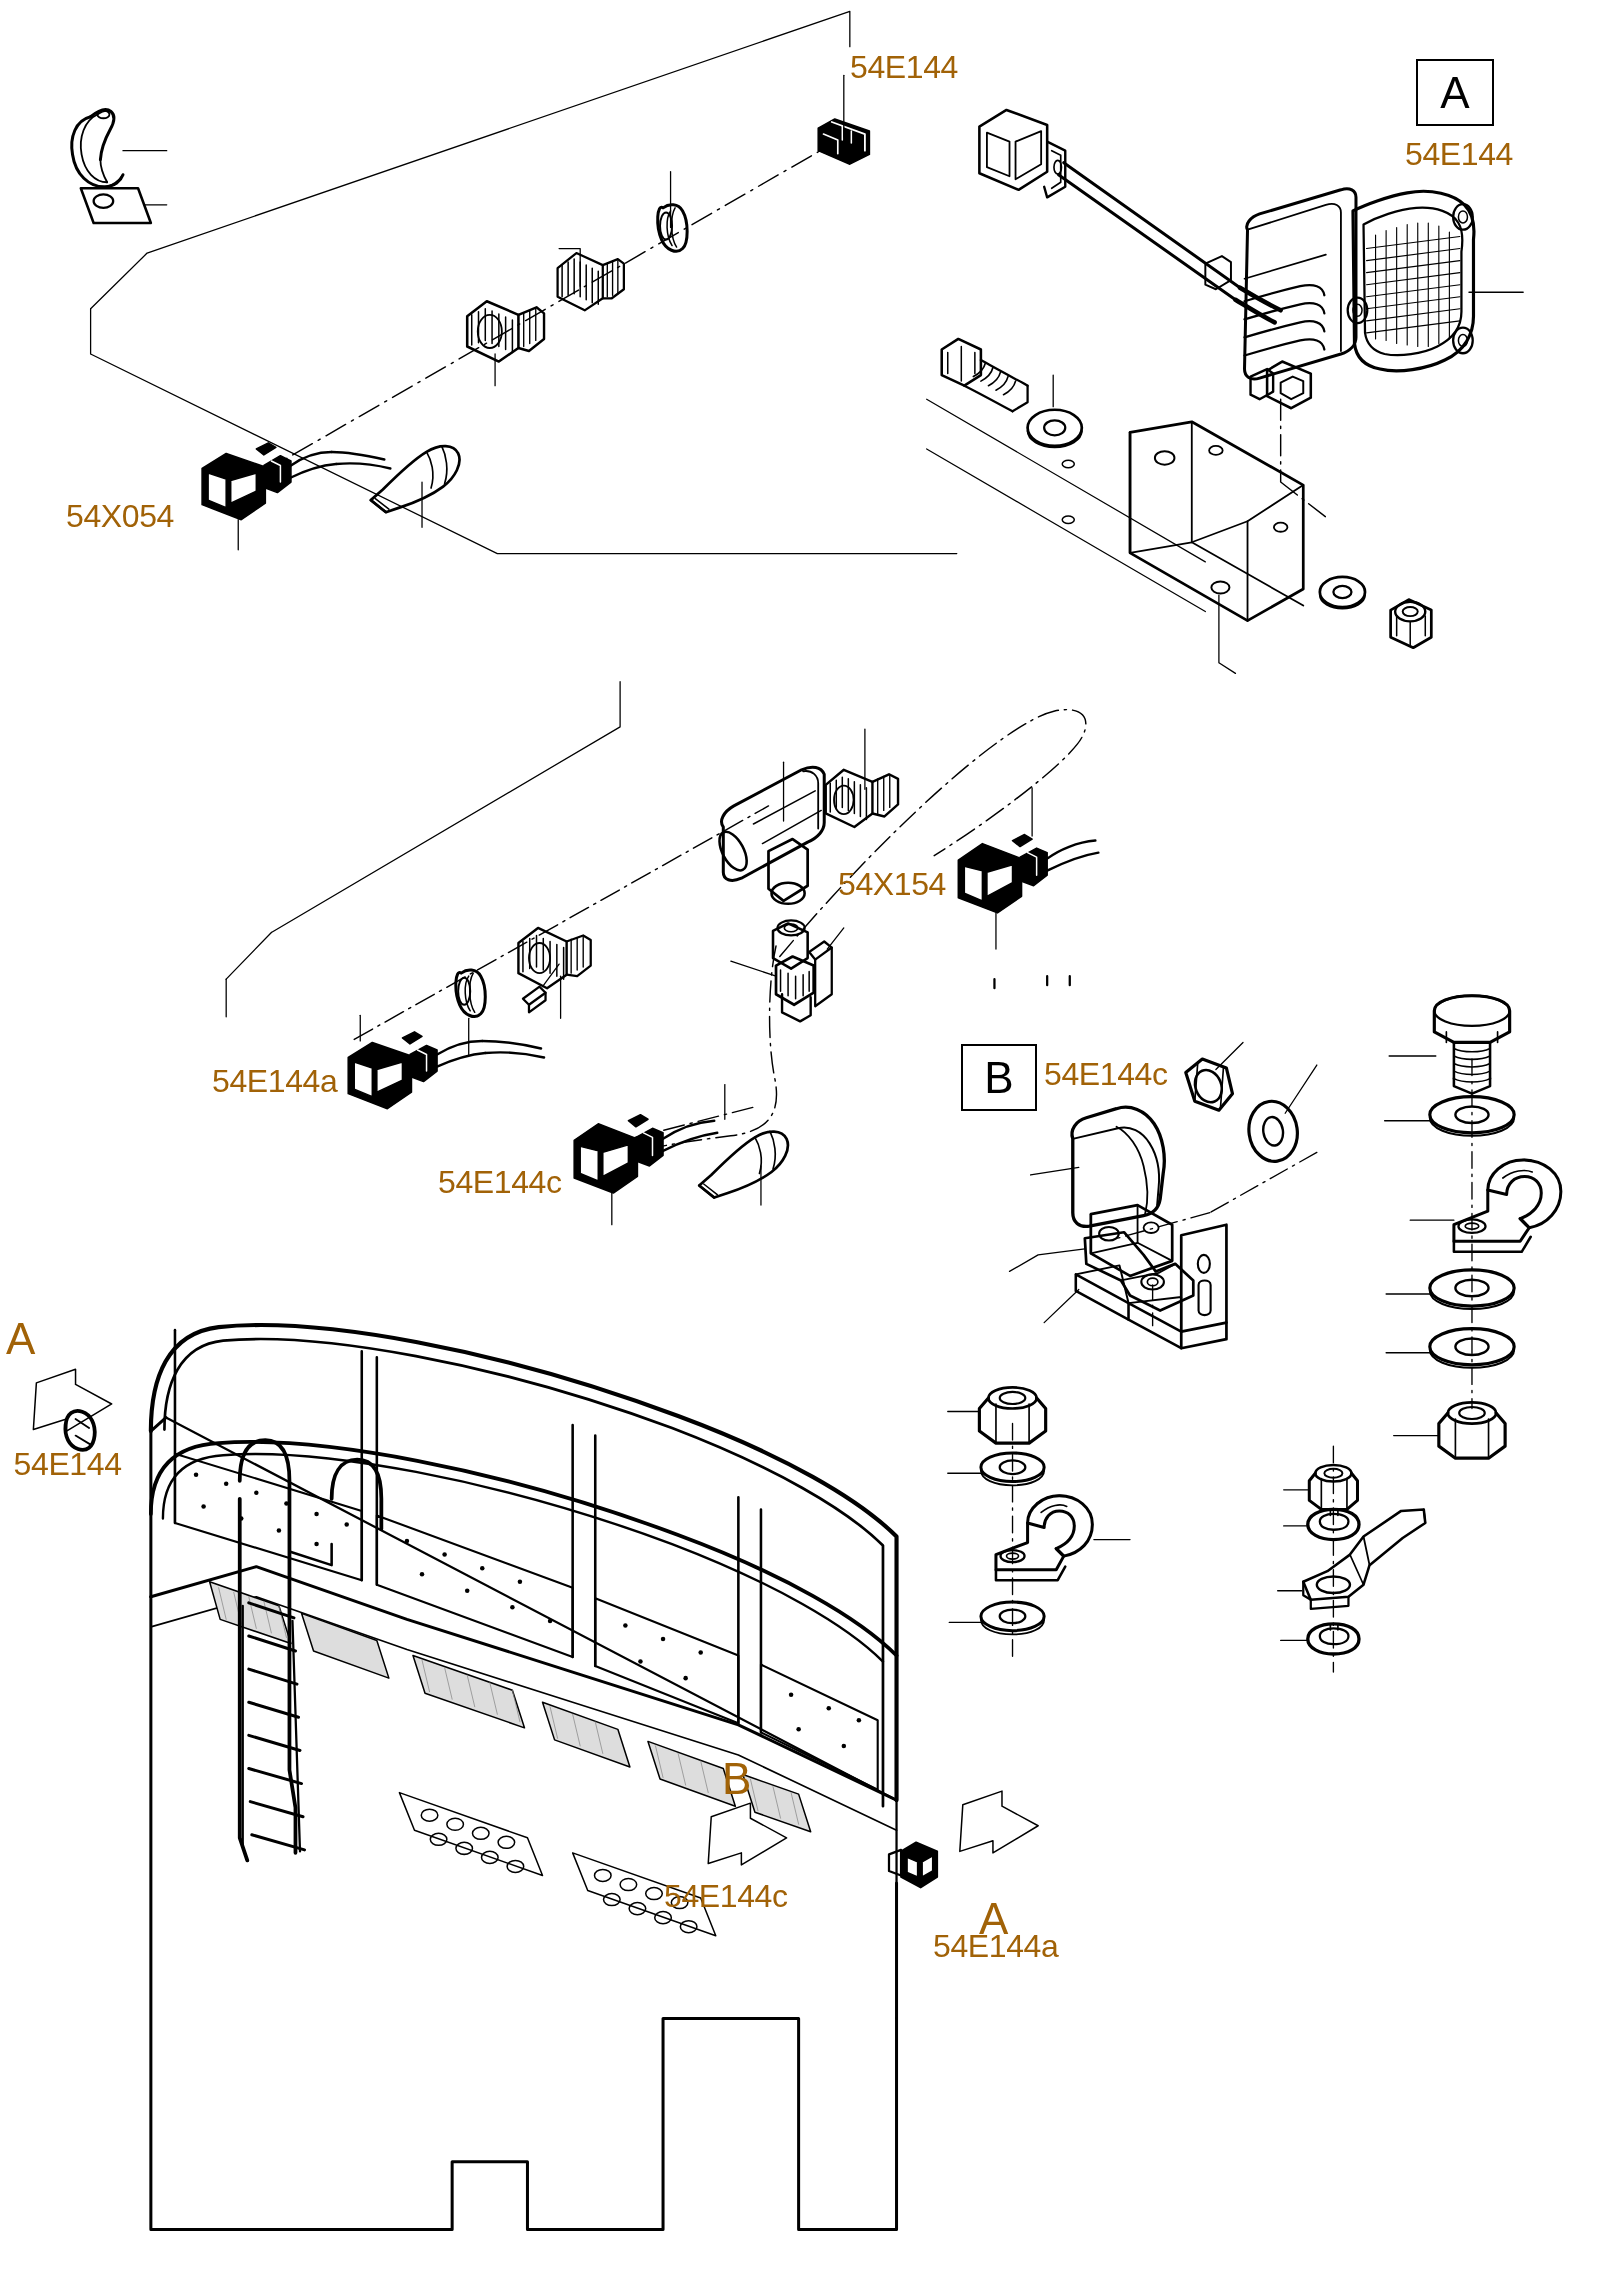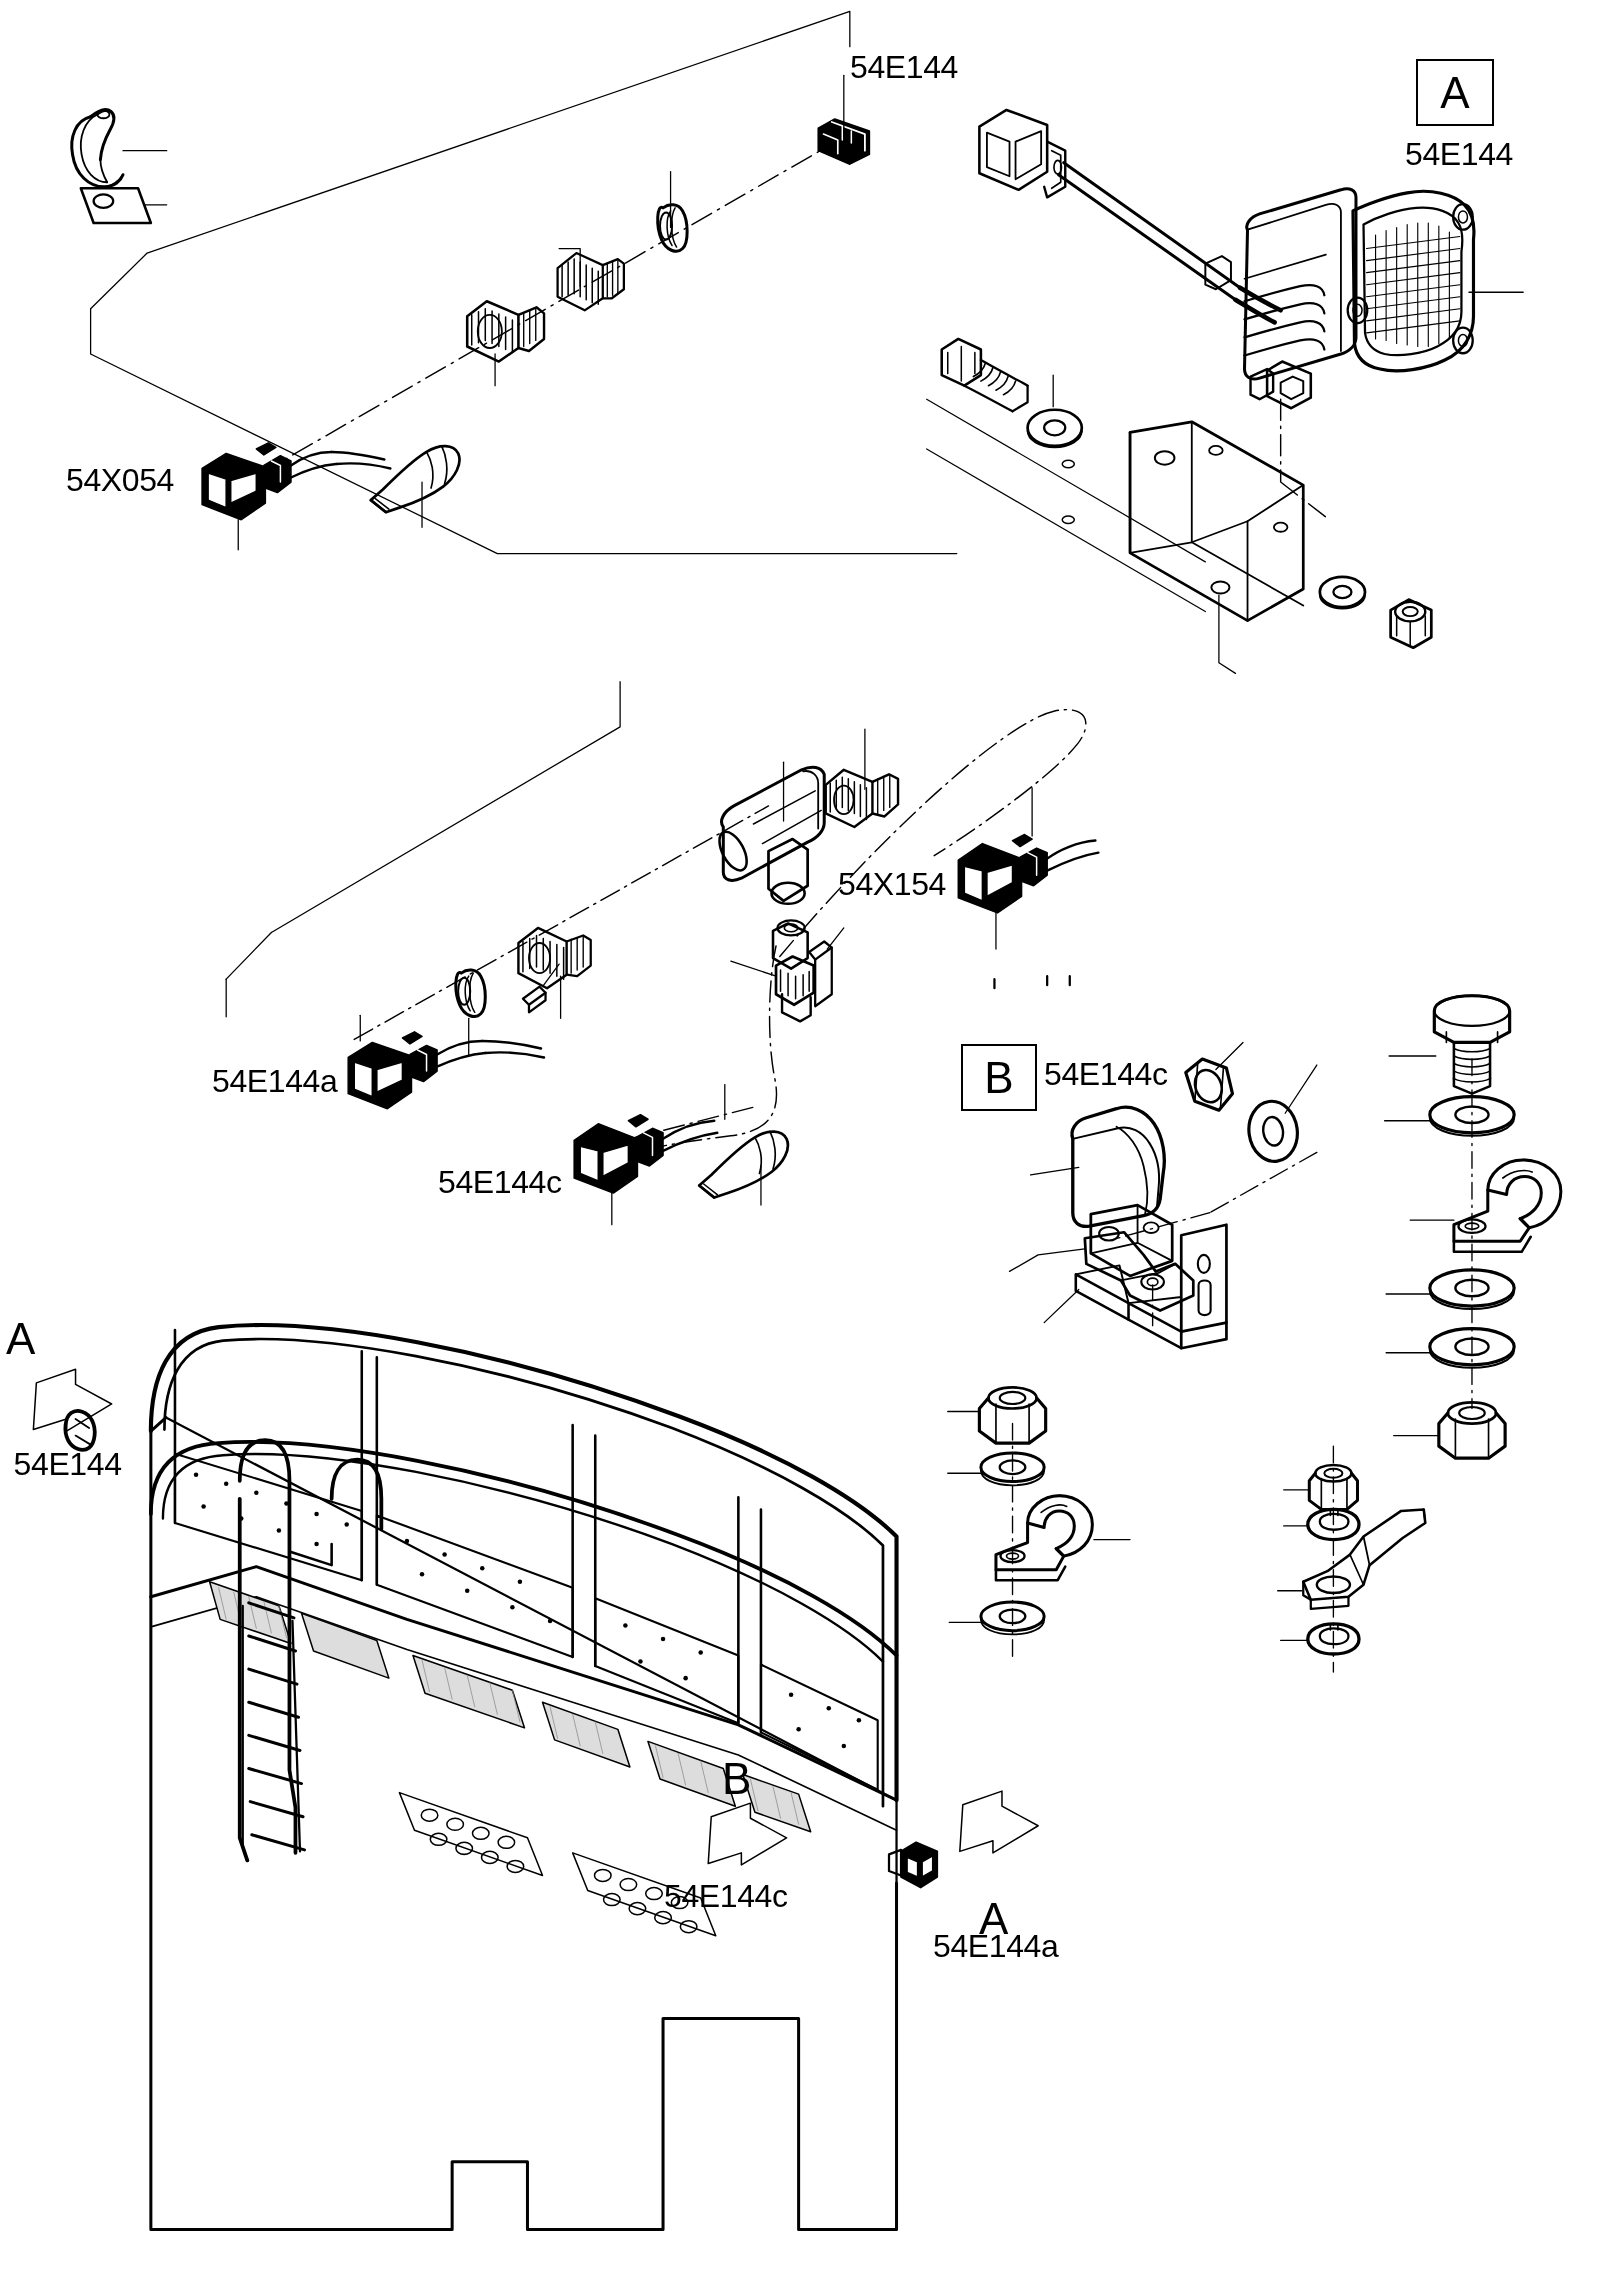--- a/index.html
+++ b/index.html
@@ -9,21 +9,21 @@
     position:relative;
     width:1601px;
     height:2295px;
     background:#fff;
     overflow:hidden;
   }
   #sheet svg{position:absolute;left:0;top:0;}
   .lbl{
     position:absolute;
     font-family:"Liberation Sans", sans-serif;
-    color:#000000;
+    color:#a16207;
     white-space:nowrap;
     line-height:1;
     letter-spacing:-0.4px;
   }
   .lbl-part{font-size:32px;}
   .lbl-letter{font-size:44px;}
   .boxletter{
     position:absolute;
     border:2.3px solid #000;
     display:flex;
@@ -700,21 +700,21 @@
   <g stroke-width="2">
     <path d="M48 1836 L100 1818 L100 1838 L148 1864 L88 1900 L88 1884 L44 1898 Z"></path>
     <path d="M944 2412 L996 2394 L996 2414 L1044 2440 L984 2476 L984 2460 L940 2474 Z"></path>
     <path d="M1278 2396 L1330 2378 L1330 2398 L1378 2424 L1318 2460 L1318 2444 L1274 2458 Z"></path>
   </g>
 
 </svg>
 
 <div class="lbl lbl-part" style="left:850px; top:51px;">54E144</div>
 
-<div class="lbl lbl-part" style="left:66px; top:464px;">54X054</div>
+<div class="lbl lbl-part" style="left:66px; top:500px;">54X054</div>
 
 <div class="boxletter" style="left:1416px; top:59px; width:74px; height:63px;">A</div>
 
 <div class="lbl lbl-part" style="left:1405px; top:138px;">54E144</div>
 
 <div class="lbl lbl-part" style="left:212px; top:1065px;">54E144a</div>
 
 <div class="lbl lbl-part" style="left:438px; top:1166px;">54E144c</div>
 
 <div class="lbl lbl-part" style="left:838px; top:850px;margin-top:18px;">54X154</div>

